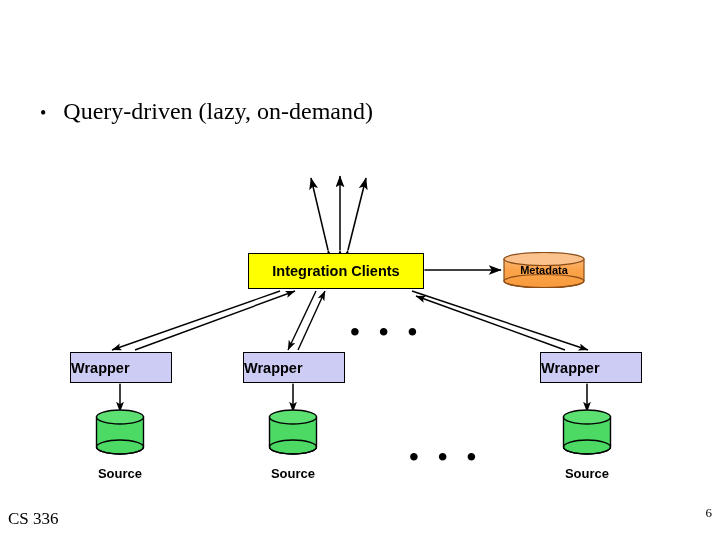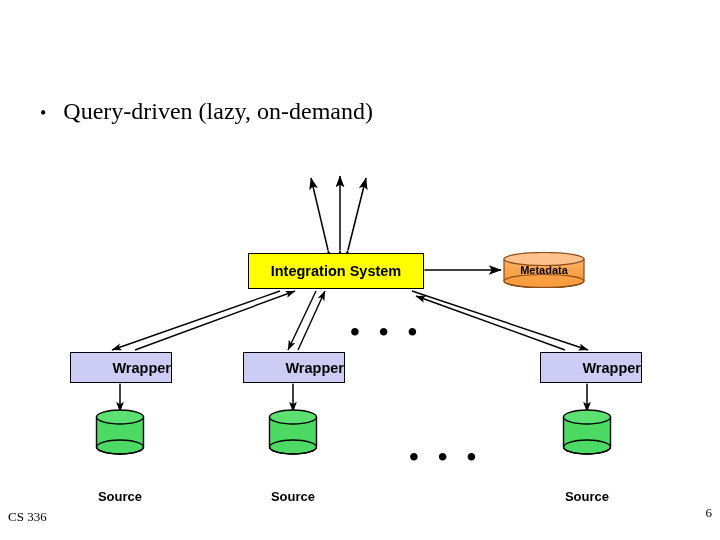--- a/index.html
+++ b/index.html
@@ -102,21 +102,21 @@
   .wrapper-box {
     position: absolute;
     width: 102px;
     height: 31px;
     top: 352px;
     background: #CCCCF5;
     border: 1.4px solid #000000;
     box-sizing: border-box;
     display: flex;
     align-items: center;
-    justify-content: flex-end;
+    justify-content: flex-start;
     font-size: 14.5px;
     font-weight: bold;
     color: #000;
     font-family: "Liberation Sans", sans-serif;
   }
   #wrapper-1 { left: 70px; }
   #wrapper-2 { left: 243px; }
   #wrapper-3 { left: 540px; }
   
   .source-cyl {
@@ -131,21 +131,20 @@
   
   .source-label {
     position: absolute;
     top: 466px;
     width: 120px;
     text-align: center;
     font-size: 13px;
     font-weight: bold;
     font-family: "Liberation Sans", sans-serif;
     color: #000;
-    margin-top: 23px;
   }
   #source-label-1 { left: 60px; }
   #source-label-2 { left: 233px; }
   #source-label-3 { left: 527px; }
   
   .ellipsis {
     position: absolute;
     font-family: "Liberation Serif", serif;
     font-size: 28px;
     font-weight: bold;
@@ -161,21 +160,21 @@
     left: 0; top: 0;
     width: 720px; height: 540px;
     pointer-events: none;
   }
   
   #footer-left {
     position: absolute;
     left: 8px;
     top: 509px;
     font-family: "Liberation Serif", serif;
-    font-size: 13px;
+    font-size: 17px;
     color: #000;
   }
   #footer-right {
     position: absolute;
     right: 8px;
     top: 505px;
     font-family: "Liberation Serif", serif;
     font-size: 13px;
     color: #000;
   }
@@ -226,21 +225,21 @@
     </g>
 
     <g stroke="#000000" stroke-width="1.5" fill="none" marker-start="url(#ahs)" marker-end="url(#ahs)">
       <line x1="120" y1="384" x2="120" y2="412"></line>
       <line x1="293" y1="384" x2="293" y2="412"></line>
       <line x1="587" y1="384" x2="587" y2="412"></line>
     </g>
   </svg>
 
   <div id="integration-box">
-    <span>Integration System</span>
+    <span>Integration Clients</span>
   </div>
 
   <div id="metadata-cyl">
     <svg width="82" height="36" viewBox="0 0 82 36">
       <defs>
         <linearGradient id="mdGrad" x1="0" y1="0" x2="0" y2="1">
           <stop offset="0%" stop-color="#F9B878"></stop>
           <stop offset="35%" stop-color="#FCA44C"></stop>
           <stop offset="100%" stop-color="#F79A3C"></stop>
         </linearGradient>

